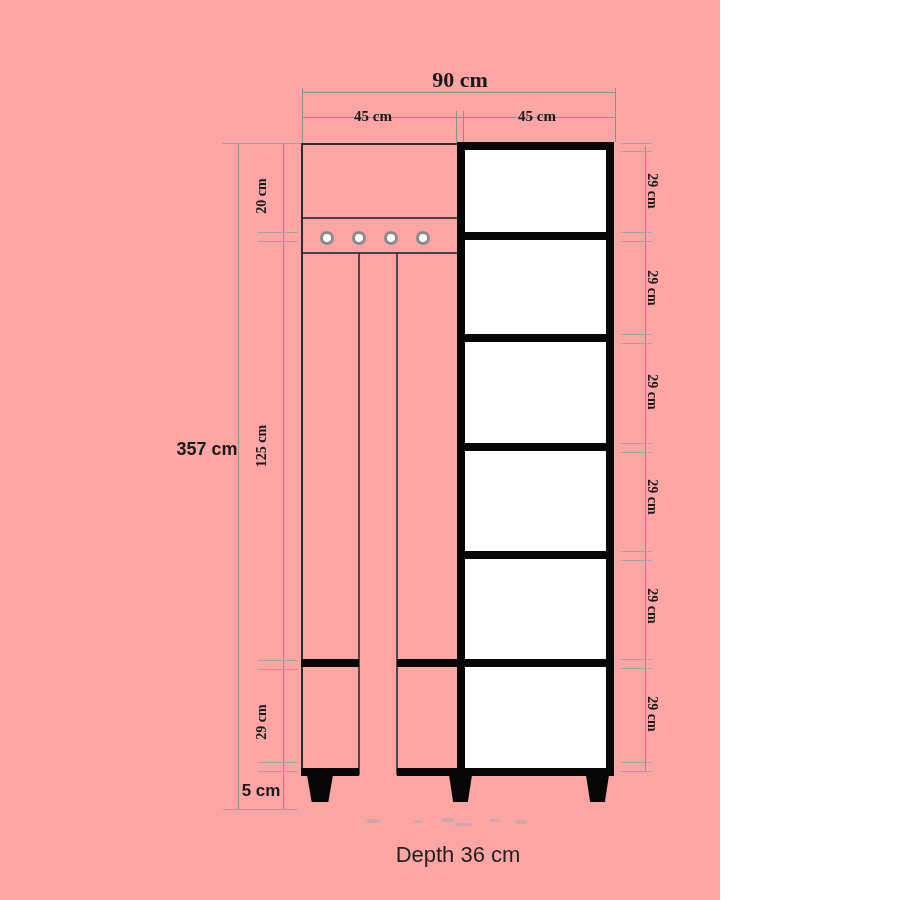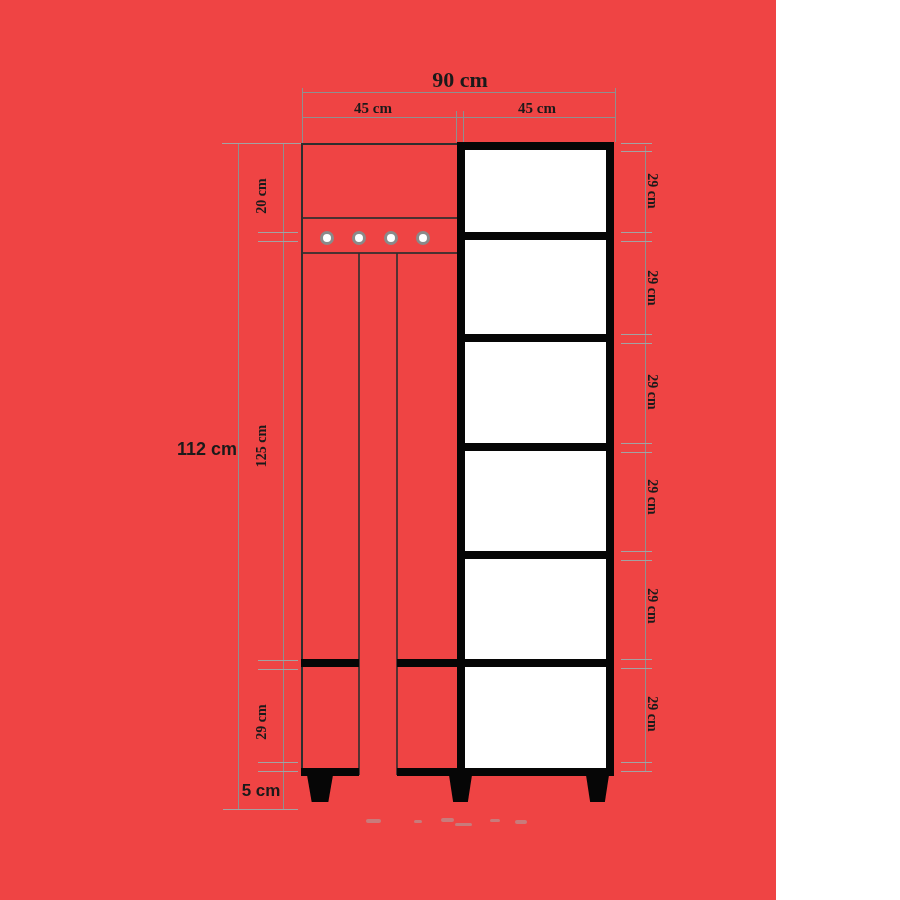--- a/index.html
+++ b/index.html
@@ -1,28 +1,28 @@
 <!DOCTYPE html>
 <html><head>
 <meta charset="utf-8">
 <style>
   html,body{margin:0;padding:0;background:#ffffff;}
-  #canvas{position:relative;width:776px;height:900px;background:#ef4444;overflow:hidden;
+  #canvas{position:relative;width:720px;height:900px;background:#fca5a5;overflow:hidden;
           font-family:"Liberation Sans",sans-serif;}
   .dimline{position:absolute;background:#8f8f8f;}
   .tick{position:absolute;background:#a3a3a3;}
   .edge{position:absolute;background:#2e2e2e;}
   .solid{position:absolute;background:#060606;}
   
   .lbl{position:absolute;color:#1a1a1a;white-space:nowrap;transform:translate(-50%,-50%);}
   .serif{font-family:"Liberation Serif",serif;font-weight:bold;}
   .sans{font-family:"Liberation Sans",sans-serif;font-weight:bold;}
   .rot-ccw{transform:translate(-50%,-50%) rotate(-90deg);}
   .rot-cw{transform:translate(-50%,-50%) rotate(90deg);}
-  .f22{font-size:22px;} .f15{font-size:15px;} .f14{font-size:14px;}
+  .f22{font-size:22px;} .f15{font-size:15px;margin-top:8px;} .f14{font-size:14px;}
   .f18{font-size:18px;} .f17{font-size:17px;}
   .depth{font-size:22px;font-weight:normal;color:#1f1f1f;}
   
   .hook{position:absolute;width:8px;height:8px;border:3px solid #8a8a8a;border-radius:50%;
         background:#ffffff;}
   .frame{position:absolute;left:457px;top:142px;width:157px;height:634px;
          border:8px solid #060606;box-sizing:border-box;background:#ffffff;}
   .leg{position:absolute;top:775px;height:27px;background:#060606;
        clip-path:polygon(0 0,100% 0,82% 100%,18% 100%);}
   .wm{position:absolute;background:#a9a9a9;opacity:.55;border-radius:2px;filter:blur(.4px);}
@@ -46,21 +46,21 @@
   <div class="dimline" style="left:283px;top:143px;width:1px;height:666px;"></div>
   <div class="tick" style="left:222px;top:143px;width:81px;height:1px;"></div>
   <div class="tick" style="left:223px;top:809px;width:75px;height:1px;"></div>
   <div class="tick" style="left:258px;top:232px;width:40px;height:1px;"></div>
   <div class="tick" style="left:258px;top:241px;width:40px;height:1px;"></div>
   <div class="tick" style="left:258px;top:660px;width:40px;height:1px;"></div>
   <div class="tick" style="left:258px;top:669px;width:40px;height:1px;"></div>
   <div class="tick" style="left:258px;top:762px;width:40px;height:1px;"></div>
   <div class="tick" style="left:258px;top:771px;width:40px;height:1px;"></div>
 
-  <div class="lbl sans f18" style="left:207px;top:449px;">112 cm</div>
+  <div class="lbl sans f18" style="left:207px;top:449px;">357 cm</div>
   <div class="lbl serif f14 rot-ccw" style="left:262px;top:196px;">20 cm</div>
   <div class="lbl serif f14 rot-ccw" style="left:262px;top:446px;">125 cm</div>
   <div class="lbl serif f14 rot-ccw" style="left:262px;top:722px;">29 cm</div>
   <div class="lbl sans f17" style="left:261px;top:791px;">5 cm</div>
 
   <div class="dimline" style="left:645px;top:146px;width:1px;height:625px;"></div>
   <div class="tick" style="left:621px;top:143px;width:31px;height:1px;"></div>
   <div class="tick" style="left:621px;top:151px;width:31px;height:1px;"></div>
   <div class="tick" style="left:621px;top:232px;width:31px;height:1px;"></div>
   <div class="tick" style="left:621px;top:241px;width:31px;height:1px;"></div>
@@ -109,14 +109,15 @@
   <div class="leg" style="left:449px;width:23px;"></div>
   <div class="leg" style="left:586px;width:23px;"></div>
 
   <div class="wm" style="left:366px;top:819px;width:15px;height:4px;"></div>
   <div class="wm" style="left:414px;top:820px;width:8px;height:3px;"></div>
   <div class="wm" style="left:441px;top:818px;width:13px;height:4px;"></div>
   <div class="wm" style="left:455px;top:823px;width:17px;height:3px;"></div>
   <div class="wm" style="left:490px;top:819px;width:10px;height:3px;"></div>
   <div class="wm" style="left:515px;top:820px;width:12px;height:4px;"></div>
 
+  <div class="lbl depth" style="left:458px;top:855px;">Depth 36 cm</div>
 
 </div>
 
 </body></html>

